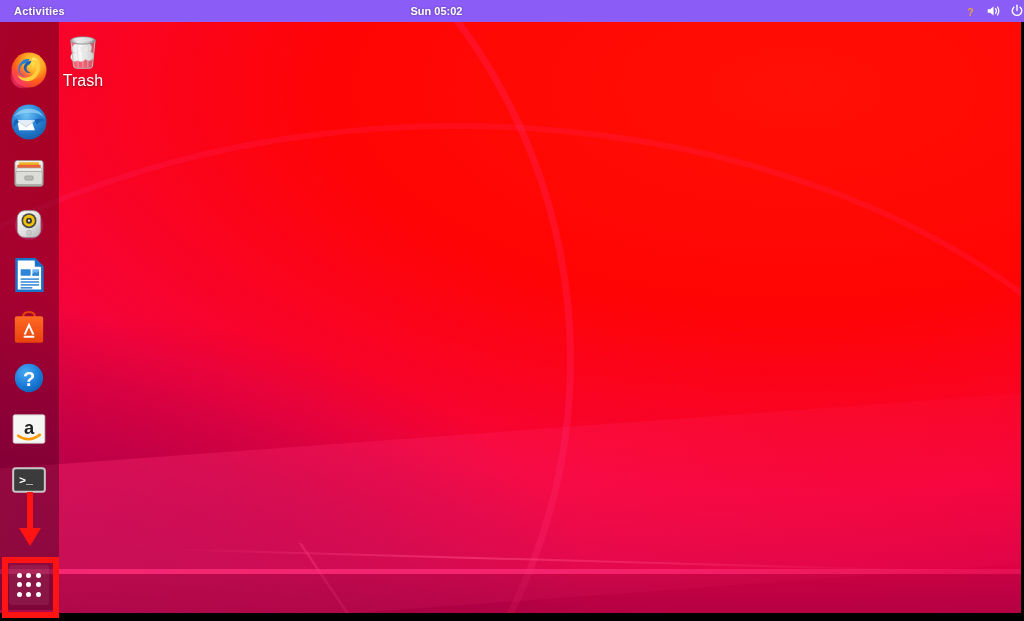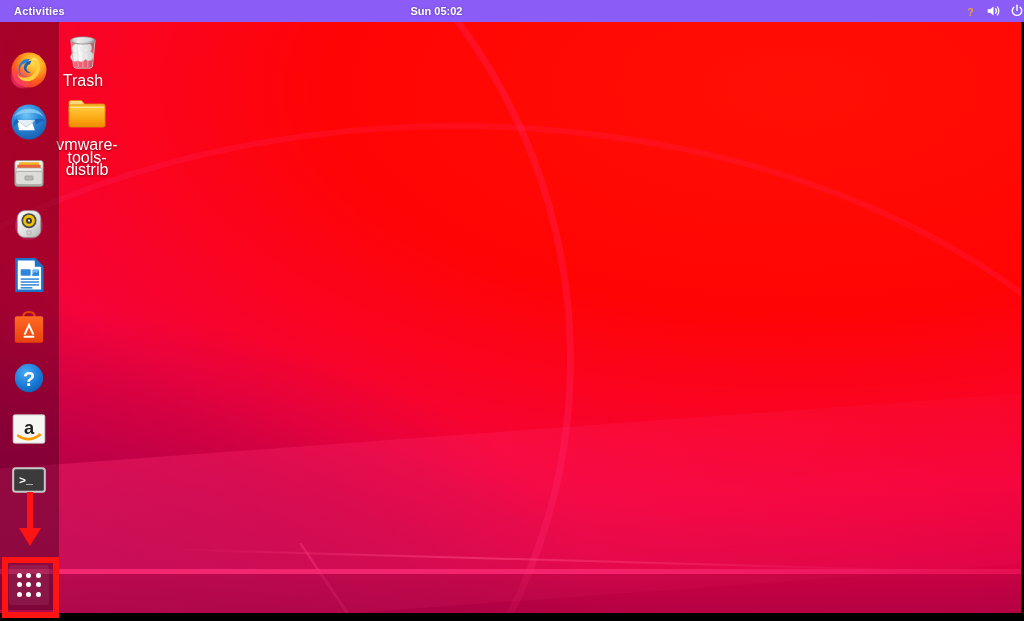--- a/index.html
+++ b/index.html
@@ -253,39 +253,20 @@
           <line x1="24" y1="17" x2="24" y2="42.5"></line>
           <line x1="30" y1="17" x2="28.7" y2="42"></line>
         </g>
 
         <ellipse cx="24" cy="15.5" rx="12.4" ry="3.6" fill="url(#binRim)" stroke="#8f8f8f" stroke-width="0.9"></ellipse>
         <ellipse cx="24" cy="14.6" rx="10.2" ry="2.5" fill="#e7e7e7" opacity="0.6"></ellipse>
       </svg>
       <div class="label">Trash</div>
     </div>
 
-    <div class="desktop-icon" id="icon-folder">
-      <svg class="glyph" viewBox="0 0 48 48">
-        <defs>
-          <linearGradient id="fldFront" x1="0" y1="0" x2="0" y2="1">
-            <stop offset="0%" stop-color="#ffd24a"></stop>
-            <stop offset="45%" stop-color="#ffb21f"></stop>
-            <stop offset="100%" stop-color="#f08c00"></stop>
-          </linearGradient>
-          <linearGradient id="fldBack" x1="0" y1="0" x2="0" y2="1">
-            <stop offset="0%" stop-color="#ffe089"></stop>
-            <stop offset="100%" stop-color="#ffb92e"></stop>
-          </linearGradient>
-        </defs>
-        <path d="M6 13.5 Q6 11.5 8 11.5 L18.5 11.5 L21.5 15 L40 15 Q42 15 42 17 L42 23 L6 23 Z" fill="url(#fldBack)" stroke="#e08c00" stroke-width="0.8"></path>
-        <path d="M6 18 Q6 16 8 16 L40 16 Q42 16 42 18 L42 36 Q42 38 40 38 L8 38 Q6 38 6 36 Z" fill="url(#fldFront)" stroke="#e08c00" stroke-width="0.9"></path>
-        <path d="M7 18.5 L41 18.5" stroke="#ffe9a8" stroke-width="1" opacity="0.75"></path>
-      </svg>
-      <div class="label">vmware-tools-distrib</div>
-    </div>
   </div>
 
   <div id="dock">
 
     <div class="dock-item" style="top:28px">
       <svg class="dock-icon-svg" viewBox="0 0 48 48">
         <defs>
           <radialGradient id="ffOuter" cx="0.62" cy="0.30" r="0.85">
             <stop offset="0%" stop-color="#ffe04a"></stop>
             <stop offset="35%" stop-color="#ffa521"></stop>

